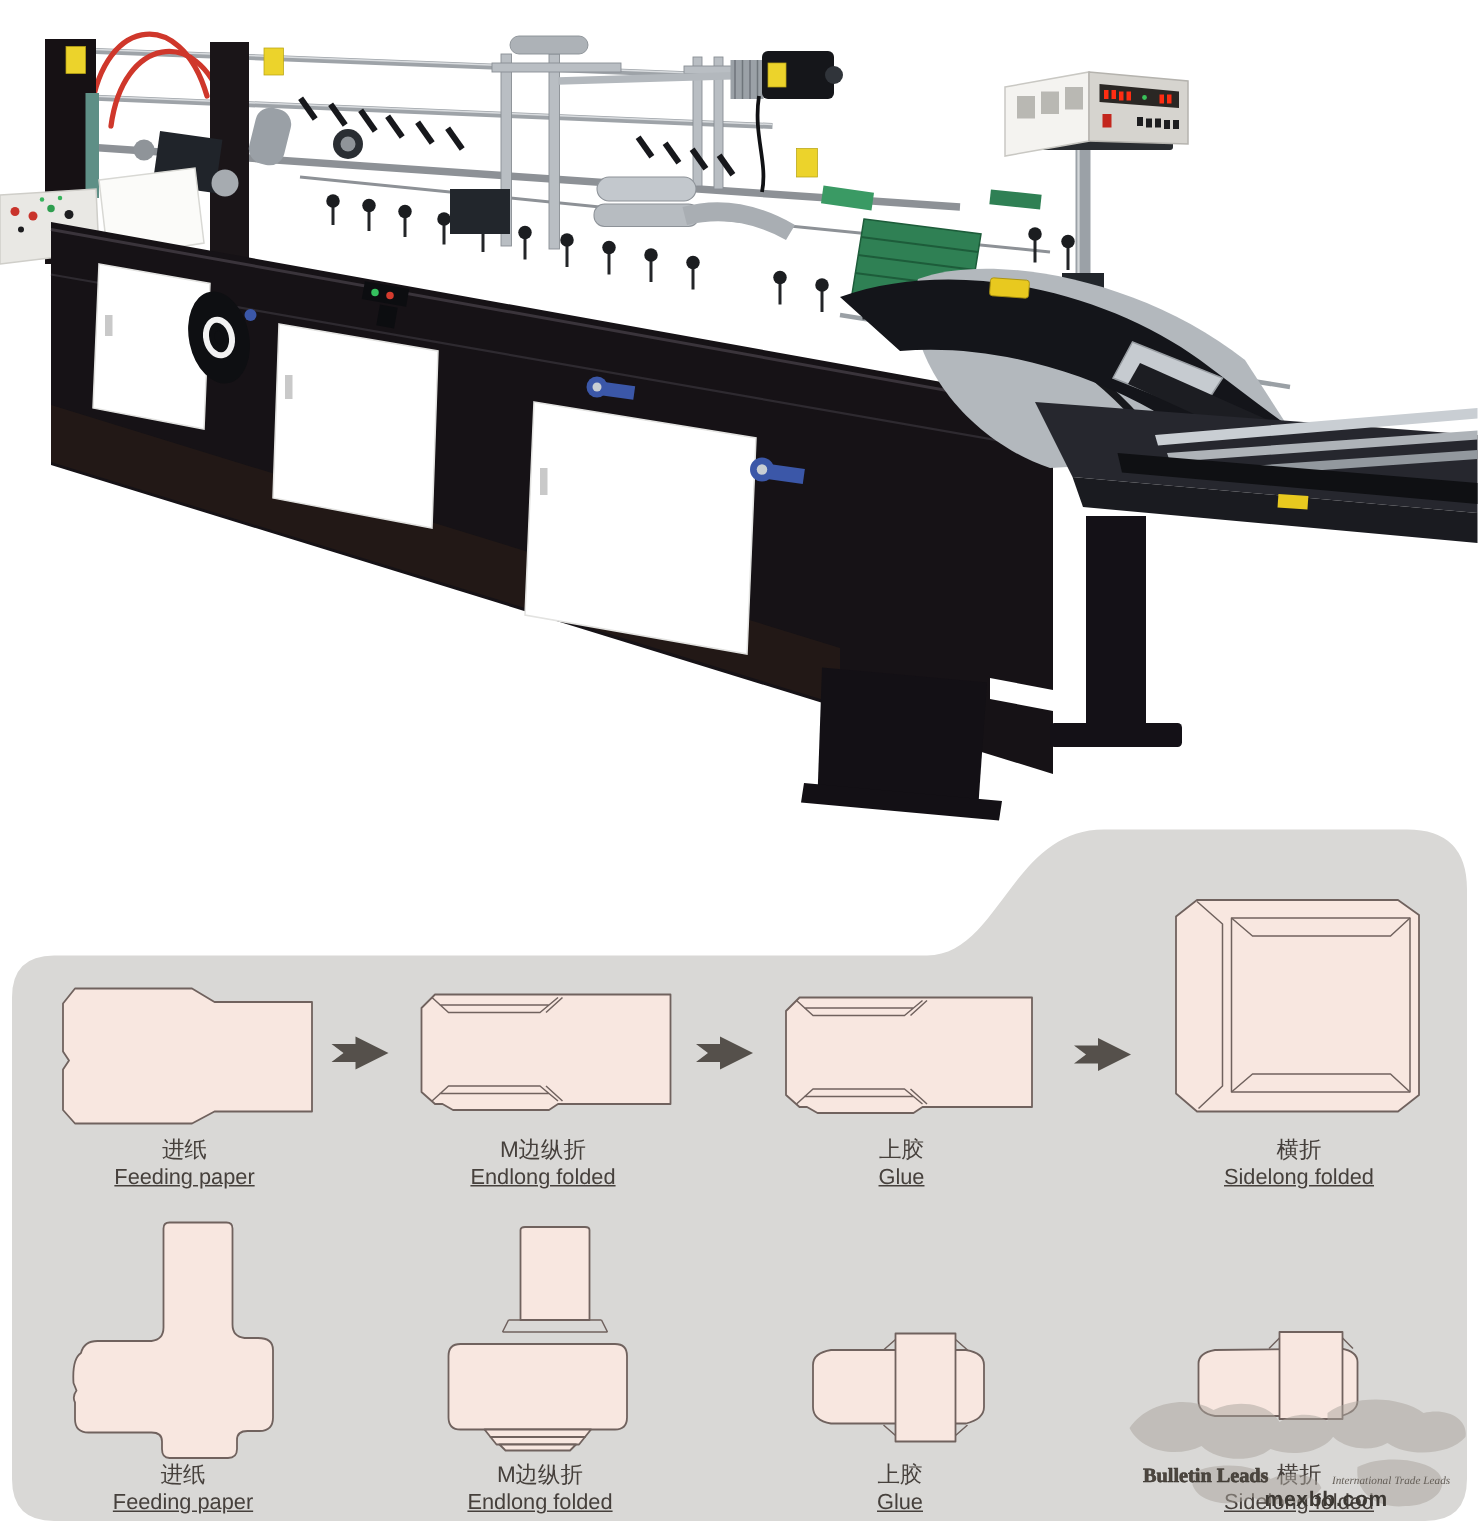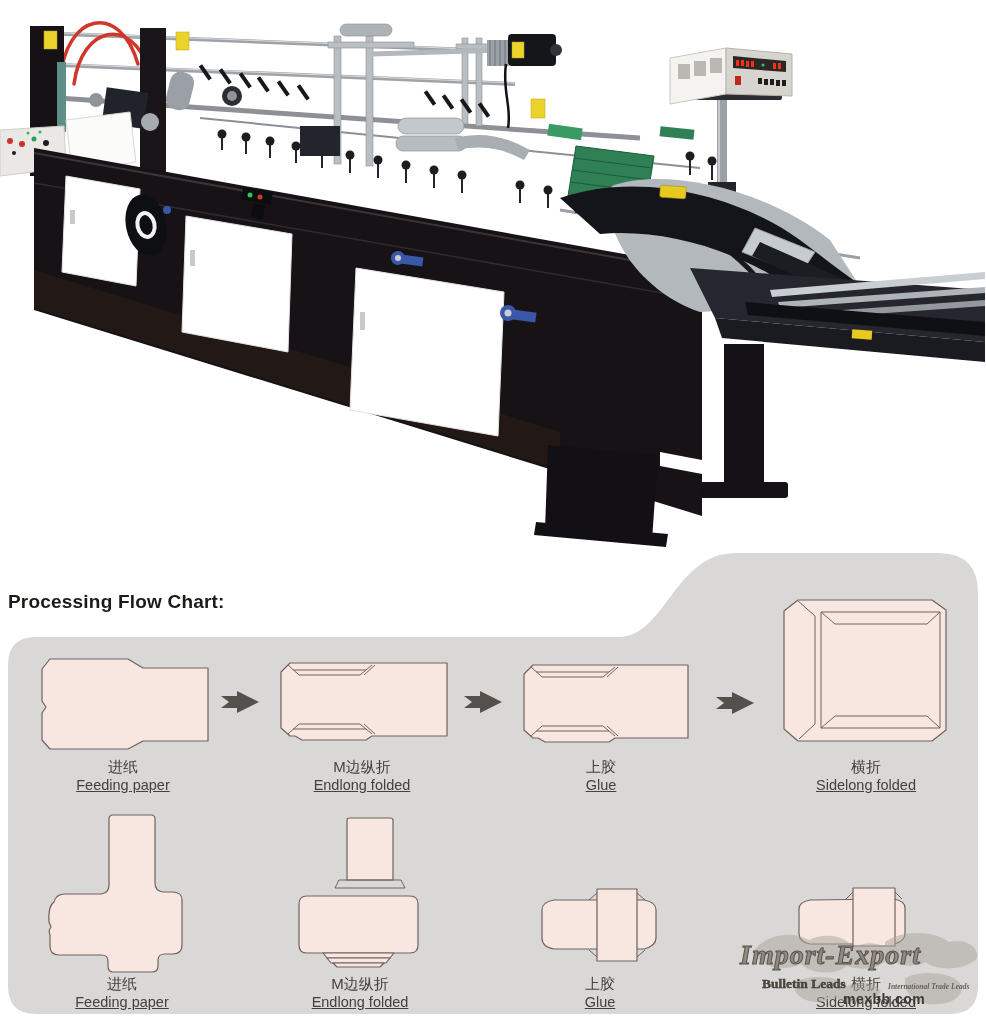--- a/index.html
+++ b/index.html
@@ -24,21 +24,21 @@
   .step-label .zh{font-size:15px;text-align:center;}
   .step-label .en{font-size:14.5px;text-decoration:underline;}
   .wm{position:absolute;pointer-events:none;}
   .wm-map{left:735px;top:912px;}
   .wm-title{left:740px;top:939px;font-family:"Liberation Serif", serif;
             font-size:28px;font-weight:bold;font-style:italic;color:#918a83;
             -webkit-text-stroke:1px #5a534c;letter-spacing:1px;}
   .wm-sub{left:762px;top:976px;font-family:"Liberation Serif", serif;
           font-size:13.5px;font-weight:bold;color:#4c463f;-webkit-text-stroke:.4px #3a352f;}
   .wm-tag{left:888px;top:982px;font-family:"Liberation Serif", serif;
-          font-size:7.5px;font-style:italic;color:#655f58;font-weight:bold;}
+          font-size:7.5px;font-style:italic;color:#655f58;}
   .wm-site{left:843px;top:991px;font-size:14px;font-weight:bold;color:#3c3833;letter-spacing:.5px;}
 </style>
 </head>
 <body>
 
 <div class="stage">
 
   <svg class="machine" width="986" height="560" viewBox="0 0 986 560">
 
     <g>
@@ -271,21 +271,20 @@
       <rect x="724" y="344" width="40" height="140" fill="#141117"></rect>
       <rect x="700" y="482" width="88" height="16" rx="3" fill="#141117"></rect>
     </g>
 
     <g>
       <polygon points="548,445 658,455 652,540 545,530" fill="#131015"></polygon>
       <polygon points="536,522 668,534 666,547 534,535" fill="#131015"></polygon>
     </g>
   </svg>
 
-  <div class="heading">Processing Flow Chart:</div>
 
   <svg class="flow" width="986" height="479" viewBox="0 0 986 479">
 
     <path class="panel-bg" d="M8,120 Q8,92 36,92 L618,92 C666,92 674,8 736,8 L938,8 Q978,8 978,48
              L978,441 Q978,469 950,469 L36,469 Q8,469 8,441 Z"></path>
 
     <g transform="translate(40,112)">
       <path class="env" d="M10,2 H88 L103,11 H168 V84 H103 L88,92 H10 L2,83 V56 L6,50 L2,44 V12 Z"></path>
     </g>
 
@@ -382,18 +381,17 @@
   </div>
 
   <svg class="wm wm-map" width="250" height="105" viewBox="0 0 250 105" style="opacity:.5;">
     <g fill="#aaa49d">
       <path d="M18,40 C30,22 58,18 74,28 C90,20 112,24 118,36 C130,28 150,30 156,42 C150,56 128,60 112,54 C100,64 76,62 66,52 C50,60 26,56 18,40 Z"></path>
       <path d="M150,30 C166,18 198,18 214,30 C230,26 244,34 242,46 C232,58 204,60 190,50 C176,58 154,52 150,40 Z"></path>
       <path d="M60,70 C76,62 104,64 112,74 C124,68 142,70 146,80 C138,92 112,94 100,86 C86,94 64,90 60,78 Z"></path>
       <path d="M170,66 C186,58 214,60 224,70 C232,80 220,92 202,92 C184,94 168,84 170,66 Z"></path>
     </g>
   </svg>
-  <div class="wm wm-title">Import-Export</div>
   <div class="wm wm-sub">Bulletin Leads</div>
   <div class="wm wm-tag">International Trade Leads</div>
   <div class="wm wm-site">mexbb.com</div>
 
 </div>
 
 </body></html>

